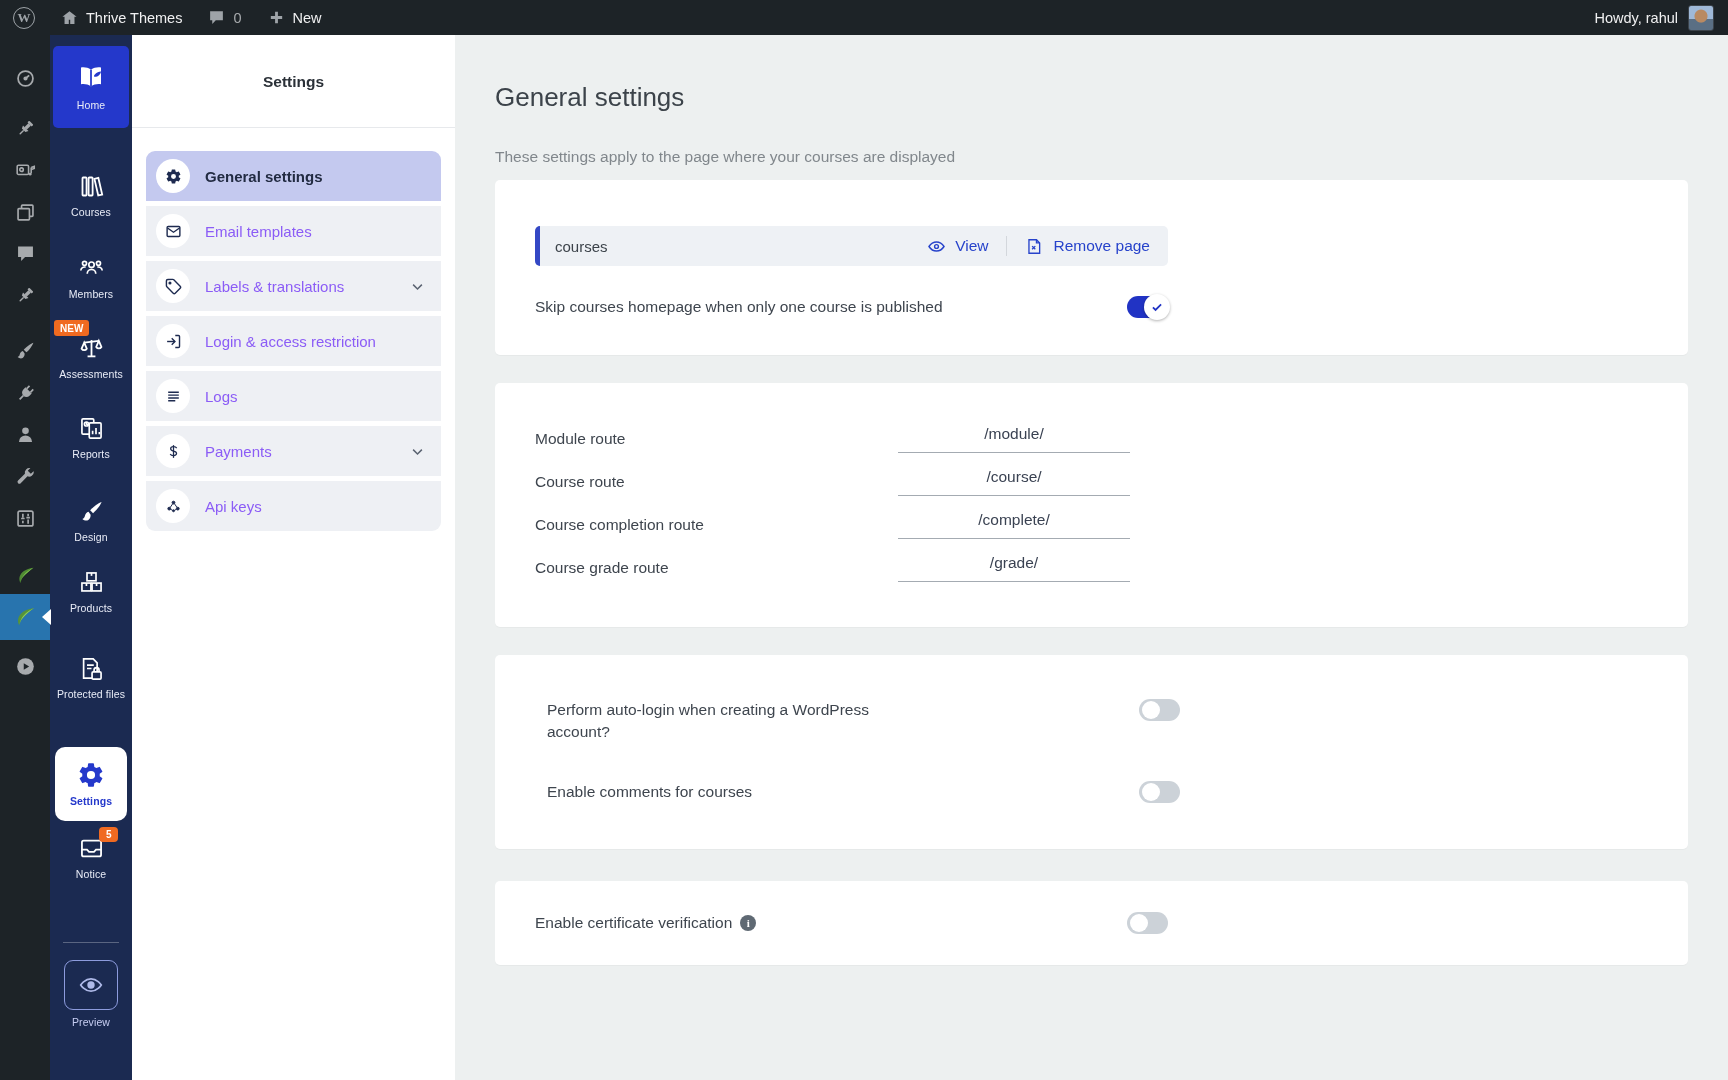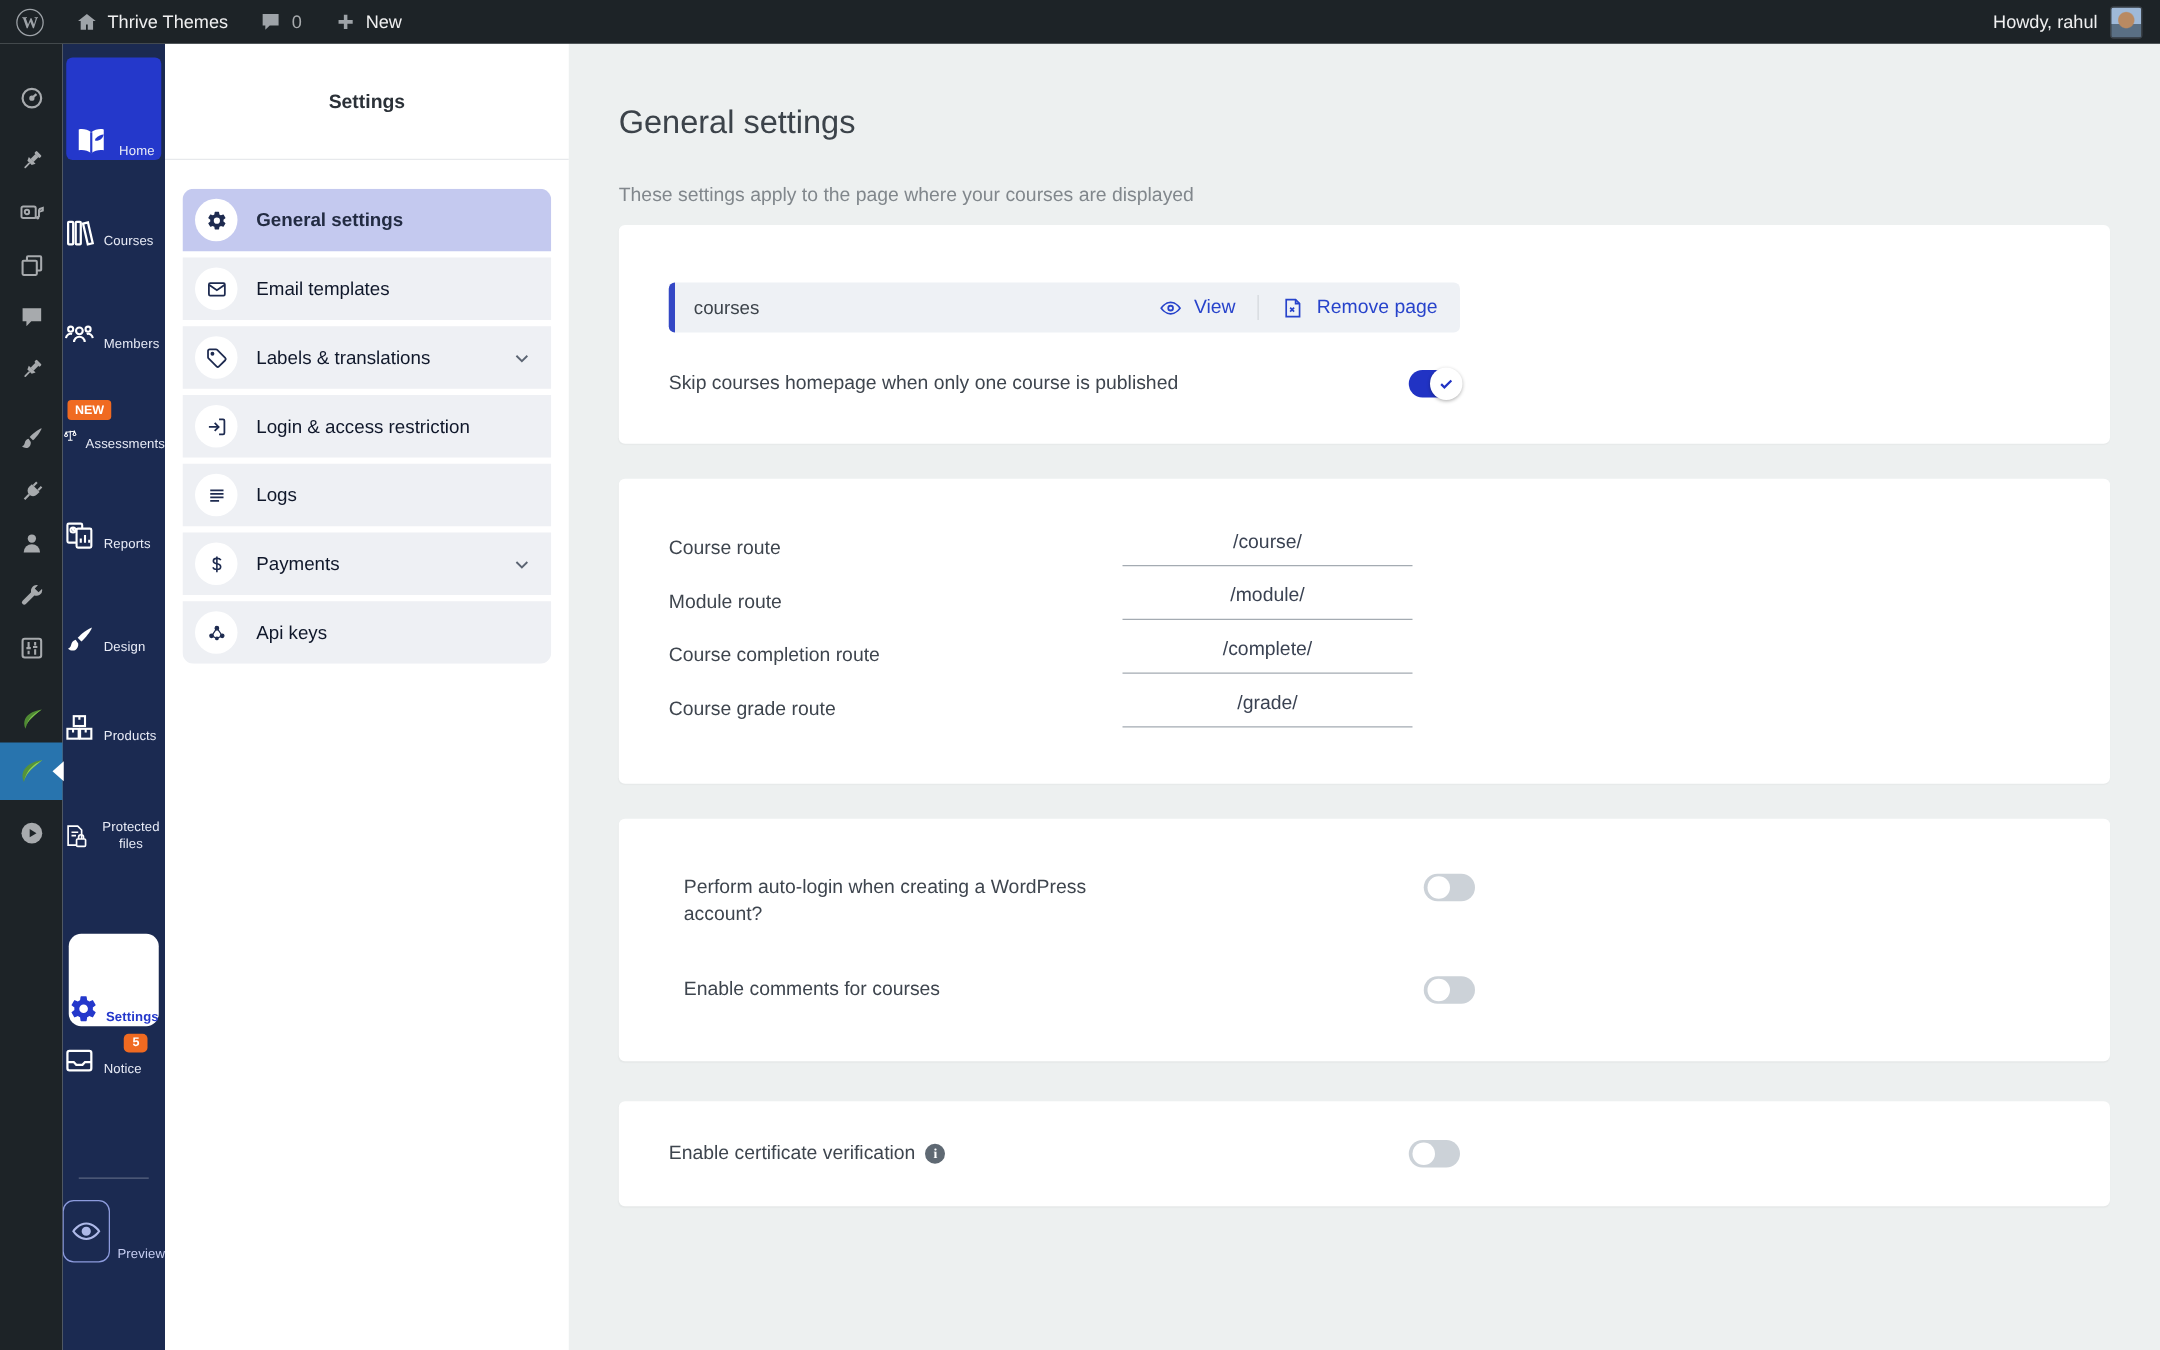--- a/index.html
+++ b/index.html
@@ -27,21 +27,21 @@
   .wpi { position:absolute; left:11px; width:28px; height:28px; display:flex; align-items:center;
          justify-content:center; color:#a7aaad; cursor:pointer; }
   .wpi svg { width:21px; height:21px; display:block; }
   .wp-active-tile { position:absolute; left:0; width:50px; height:46px; background:#2874ae;
                     display:flex; align-items:center; justify-content:center; cursor:pointer; }
   .wp-active-tile .flyarrow { position:absolute; right:-1px; top:15px; width:0; height:0;
         border-top:8px solid transparent; border-bottom:8px solid transparent; border-right:9px solid #fff; }
 
   
   .tabar { position:absolute; top:35px; left:50px; width:82px; height:1045px; background:#1b2a51; z-index:39; }
-  .ta-item { position:absolute; left:0; width:82px; display:flex; flex-direction:row; align-items:flex-end;
+  .ta-item { position:absolute; left:0; width:82px; display:flex; flex-direction:column; align-items:center;
              gap:6px; color:#e9ecf7; cursor:pointer; }
   .ta-item svg { width:27px; height:27px; display:block; }
   .ta-label { font-size:10.5px; letter-spacing:.1px; text-align:center; line-height:13px; }
   .ta-home { top:11px; left:3px; width:76px; height:82px; background:#2438cb; border-radius:5px;
              justify-content:center; gap:7px; }
   .ta-badge { position:absolute; background:#f06a21; color:#fff; font-size:10px; font-weight:bold;
               padding:2.5px 6px; border-radius:3px; }
   .badge-new { top:-15px; left:4px; }
   .badge-count { top:-8px; right:14px; padding:2px 6.5px; border-radius:4px; }
   .ta-settings { top:712px; left:5px; width:72px; height:74px; background:#ffffff; border-radius:10px;
@@ -58,21 +58,21 @@
   .panel-title { padding-top:35px; text-align:center; font-size:15.5px; font-weight:bold; color:#2b3138; line-height:24px; }
   .panel-div { margin-top:33px; height:1px; background:#e7e9ec; }
   .menu { margin:23px 14px 0 14px; border-radius:9px; overflow:hidden; }
   .mi { display:flex; align-items:center; height:50px; margin-bottom:5px; background:#eef0f4;
         padding:0 16px 0 10px; cursor:pointer; }
   .mi:last-child { margin-bottom:0; }
   .mi.active { background:#c4c9ef; }
   .mi .circ { width:34px; height:34px; border-radius:50%; background:#ffffff; display:flex; align-items:center;
               justify-content:center; color:#1e2b50; flex:0 0 34px; }
   .mi .circ svg { width:17px; height:17px; display:block; }
-  .mi .mi-label { margin-left:15px; font-size:15px; color:#0f172a; }
+  .mi .mi-label { margin-left:15px; font-size:15px; color:#8b5cf6; }
   .mi.active .mi-label { color:#222b42; font-weight:bold; }
   .mi .chev { margin-left:auto; color:#5b6472; width:15px; height:15px; }
 
   
   .main { position:absolute; top:35px; left:455px; width:1273px; height:1045px; background:#edf0f0;
           padding:44px 40px 0 40px; }
   .main h1 { font-size:26px; font-weight:500; color:#3c434a; line-height:36px; }
   .subtitle { margin-top:32px; font-size:15.5px; color:#81878c; line-height:20px; }
   .card { background:#ffffff; border-radius:5px; box-shadow:0 1px 1px rgba(0,0,0,.03); }
   .card-1 { margin-top:13px; padding:46px 40px 37px 40px; }
@@ -484,26 +484,26 @@
               <svg viewBox="0 0 24 24" fill="none" stroke="currentColor" stroke-width="3">
                 <path d="M5 12.5l4.5 4.5L19 7.5"></path>
               </svg>
             </span>
         </div>
       </div>
     </section>
 
     <section class="card card-2">
       <div class="route-row">
+        <span class="lbl">Module route</span>
+        <span class="rinput">/module/</span>
+      </div>
+      <div class="route-row">
         <span class="lbl">Course route</span>
         <span class="rinput">/course/</span>
-      </div>
-      <div class="route-row">
-        <span class="lbl">Module route</span>
-        <span class="rinput">/module/</span>
       </div>
       <div class="route-row">
         <span class="lbl">Course completion route</span>
         <span class="rinput">/complete/</span>
       </div>
       <div class="route-row">
         <span class="lbl">Course grade route</span>
         <span class="rinput">/grade/</span>
       </div>
     </section>

